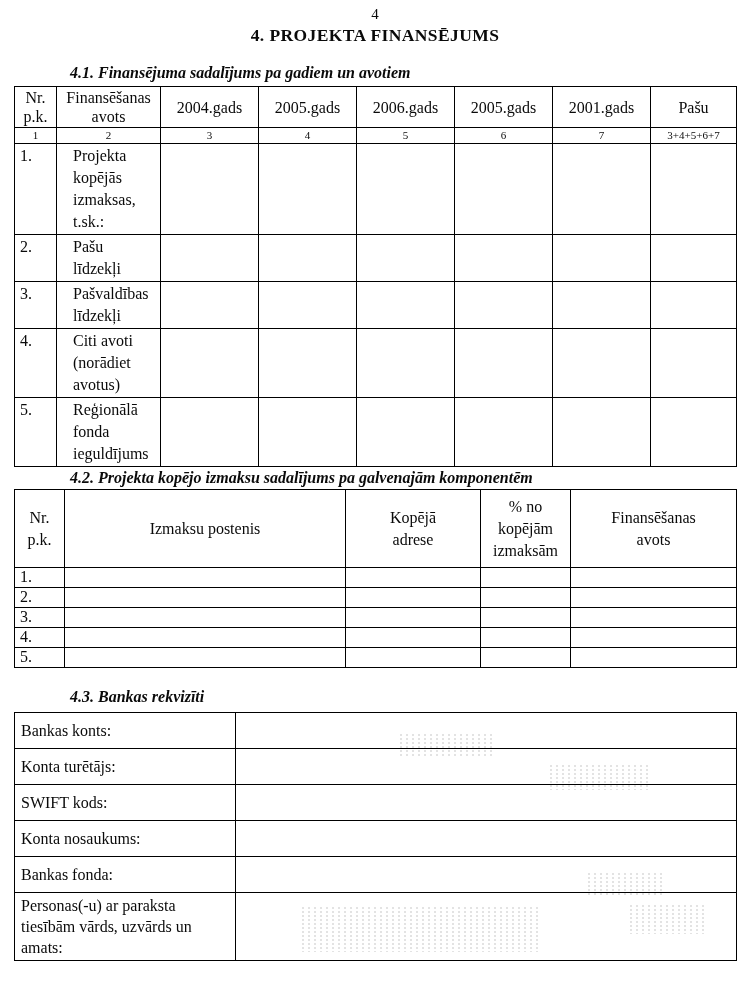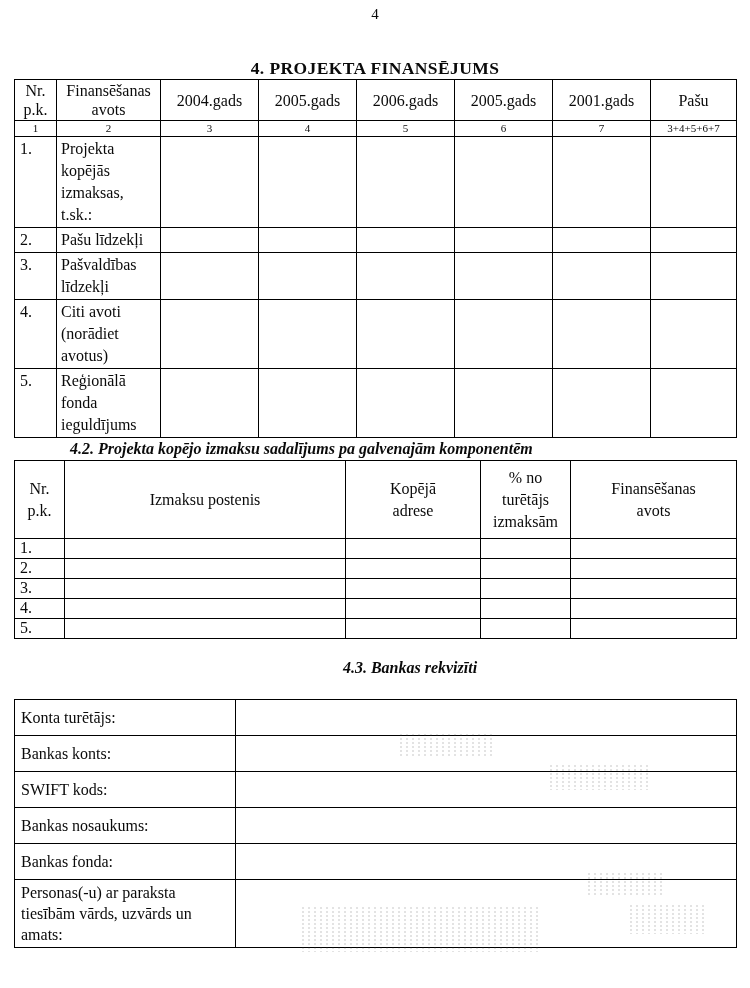--- a/index.html
+++ b/index.html
@@ -16,57 +16,56 @@
     overflow: hidden;
   }
   .page-number {
     text-align: center;
     padding-top: 5px;
     font-size: 15px;
     line-height: 19px;
   }
   .doc-title {
     text-align: center;
-    margin-top: 33px;
     font-size: 17.5px;
     line-height: 22px;
     font-weight: bold;
     letter-spacing: 0.4px;
   }
   .section-heading {
     margin-left: 70px;
     font-weight: bold;
     font-style: italic;
     font-size: 16px;
     line-height: 22px;
   }
   .sh1 { margin-top: 16px; margin-bottom: 2px; }
   .sh2 { margin-bottom: 0px; }
-  .sh3 { margin-top: 18px; margin-bottom: 20px; text-align: center; }
+  .sh3 { margin-top: 18px; margin-bottom: 4px; }
 
   table {
     border-collapse: collapse;
     table-layout: fixed;
     width: 722px;
     margin: 0 14px;
   }
   td, th {
     border: 1px solid #000;
     font-weight: normal;
     vertical-align: top;
     overflow: hidden;
   }
   th { text-align: center; vertical-align: middle; }
   .pre { white-space: pre-line; margin-top: 28px; }
 
   
   .t1 .hrow th { height: 37px; line-height: 19px; padding: 1px 2px; }
   .t1 .srow td { height: 16px; font-size: 11px; line-height: 13px; text-align: center; vertical-align: middle; padding: 0; }
   .t1 td.nr  { padding: 1px 3px 1px 5px; line-height: 22px; }
-  .t1 td.src { padding: 1px 4px; line-height: 22px; }
+  .t1 td.src { padding: 1px 16px; line-height: 22px; }
   .t1 td.val { padding: 0; }
 
   
   .t2 .hrow th { height: 78px; line-height: 22px; padding: 1px 2px; }
   .t2 .drow { height: 20px; }
   .t2 .drow td { line-height: 18px; padding: 0 3px 0 5px; }
 
   
   .t3 td { line-height: 21px; vertical-align: middle; }
   .t3 tr { height: 36px; }
@@ -85,20 +84,21 @@
 </style>
 </head>
 <body>
 
 <div class="page">
 
   <div class="page-number">4</div>
 
   <div class="doc-title">4. PROJEKTA FINANSĒJUMS</div>
 
+  <div class="section-heading sh1">4.1. Finansējuma sadalījums pa gadiem un avotiem</div>
 
   <table class="t1">
     <colgroup>
       <col style="width:42px">
         <col style="width:104px">
         <col style="width:98px">
         <col style="width:98px">
       <col style="width:98px">
         <col style="width:98px">
         <col style="width:98px">
@@ -191,21 +191,21 @@
         <col style="width:166px">
     </colgroup>
     <tbody>
         <tr class="hrow">
       <th class="pre">Nr.
 p.k.</th>
       <th>Izmaksu postenis</th>
       <th class="pre">Kopējā
 adrese</th>
       <th class="pre">% no
-turētājs
+kopējām
 izmaksām</th>
       <th class="pre">Finansēšanas
 avots</th>
     </tr>
     <tr class="drow">
       <td>1.</td>
       <td></td>
       <td></td>
       <td></td>
       <td></td>
@@ -243,33 +243,33 @@
 
   <div class="section-heading sh3">4.3. Bankas rekvizīti</div>
 
   <table class="t3">
     <colgroup>
       <col style="width:221px">
         <col style="width:501px">
     </colgroup>
     <tbody>
         <tr>
+      <td class="lbl">Bankas konts:</td>
+      <td class="val"></td>
+    </tr>
+    <tr>
       <td class="lbl">Konta turētājs:</td>
       <td class="val"></td>
     </tr>
     <tr>
-      <td class="lbl">Bankas konts:</td>
-      <td class="val"></td>
-    </tr>
-    <tr>
       <td class="lbl">SWIFT kods:</td>
       <td class="val"></td>
     </tr>
     <tr>
-      <td class="lbl">Bankas nosaukums:</td>
+      <td class="lbl">Konta nosaukums:</td>
       <td class="val"></td>
     </tr>
     <tr>
       <td class="lbl">Bankas fonda:</td>
       <td class="val"></td>
     </tr>
     <tr class="tall">
       <td class="lbl">Personas(-u) ar paraksta tiesībām vārds, uzvārds un amats:</td>
       <td class="val"></td>
     </tr>

